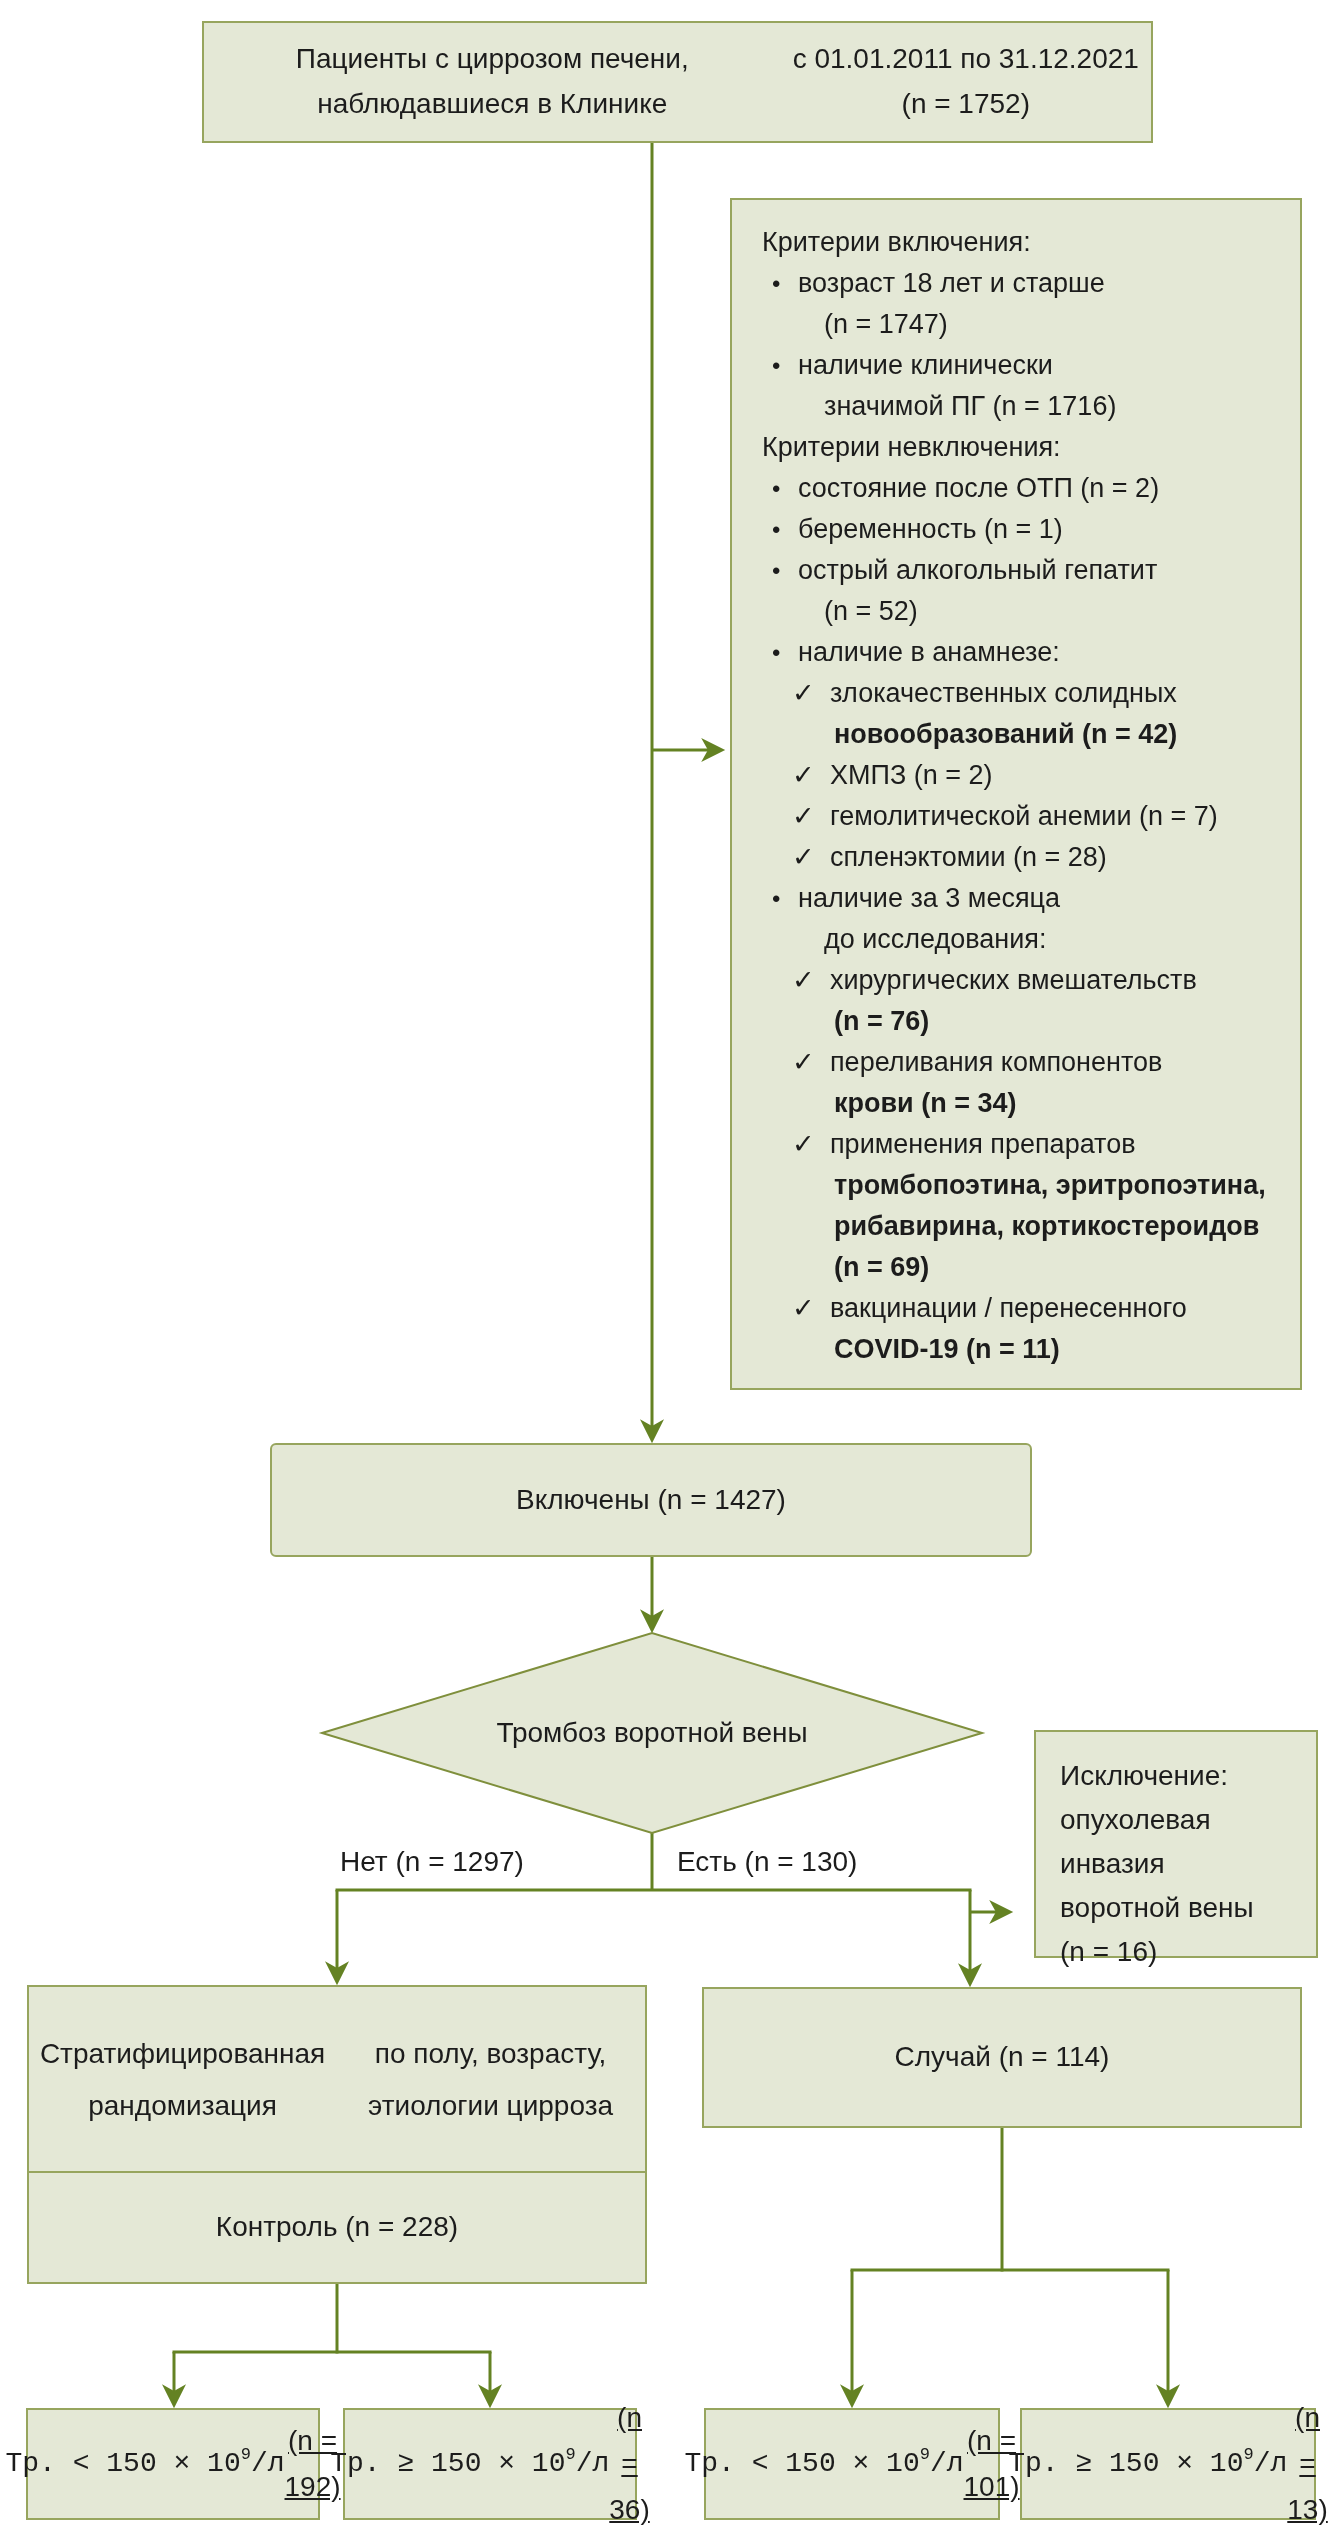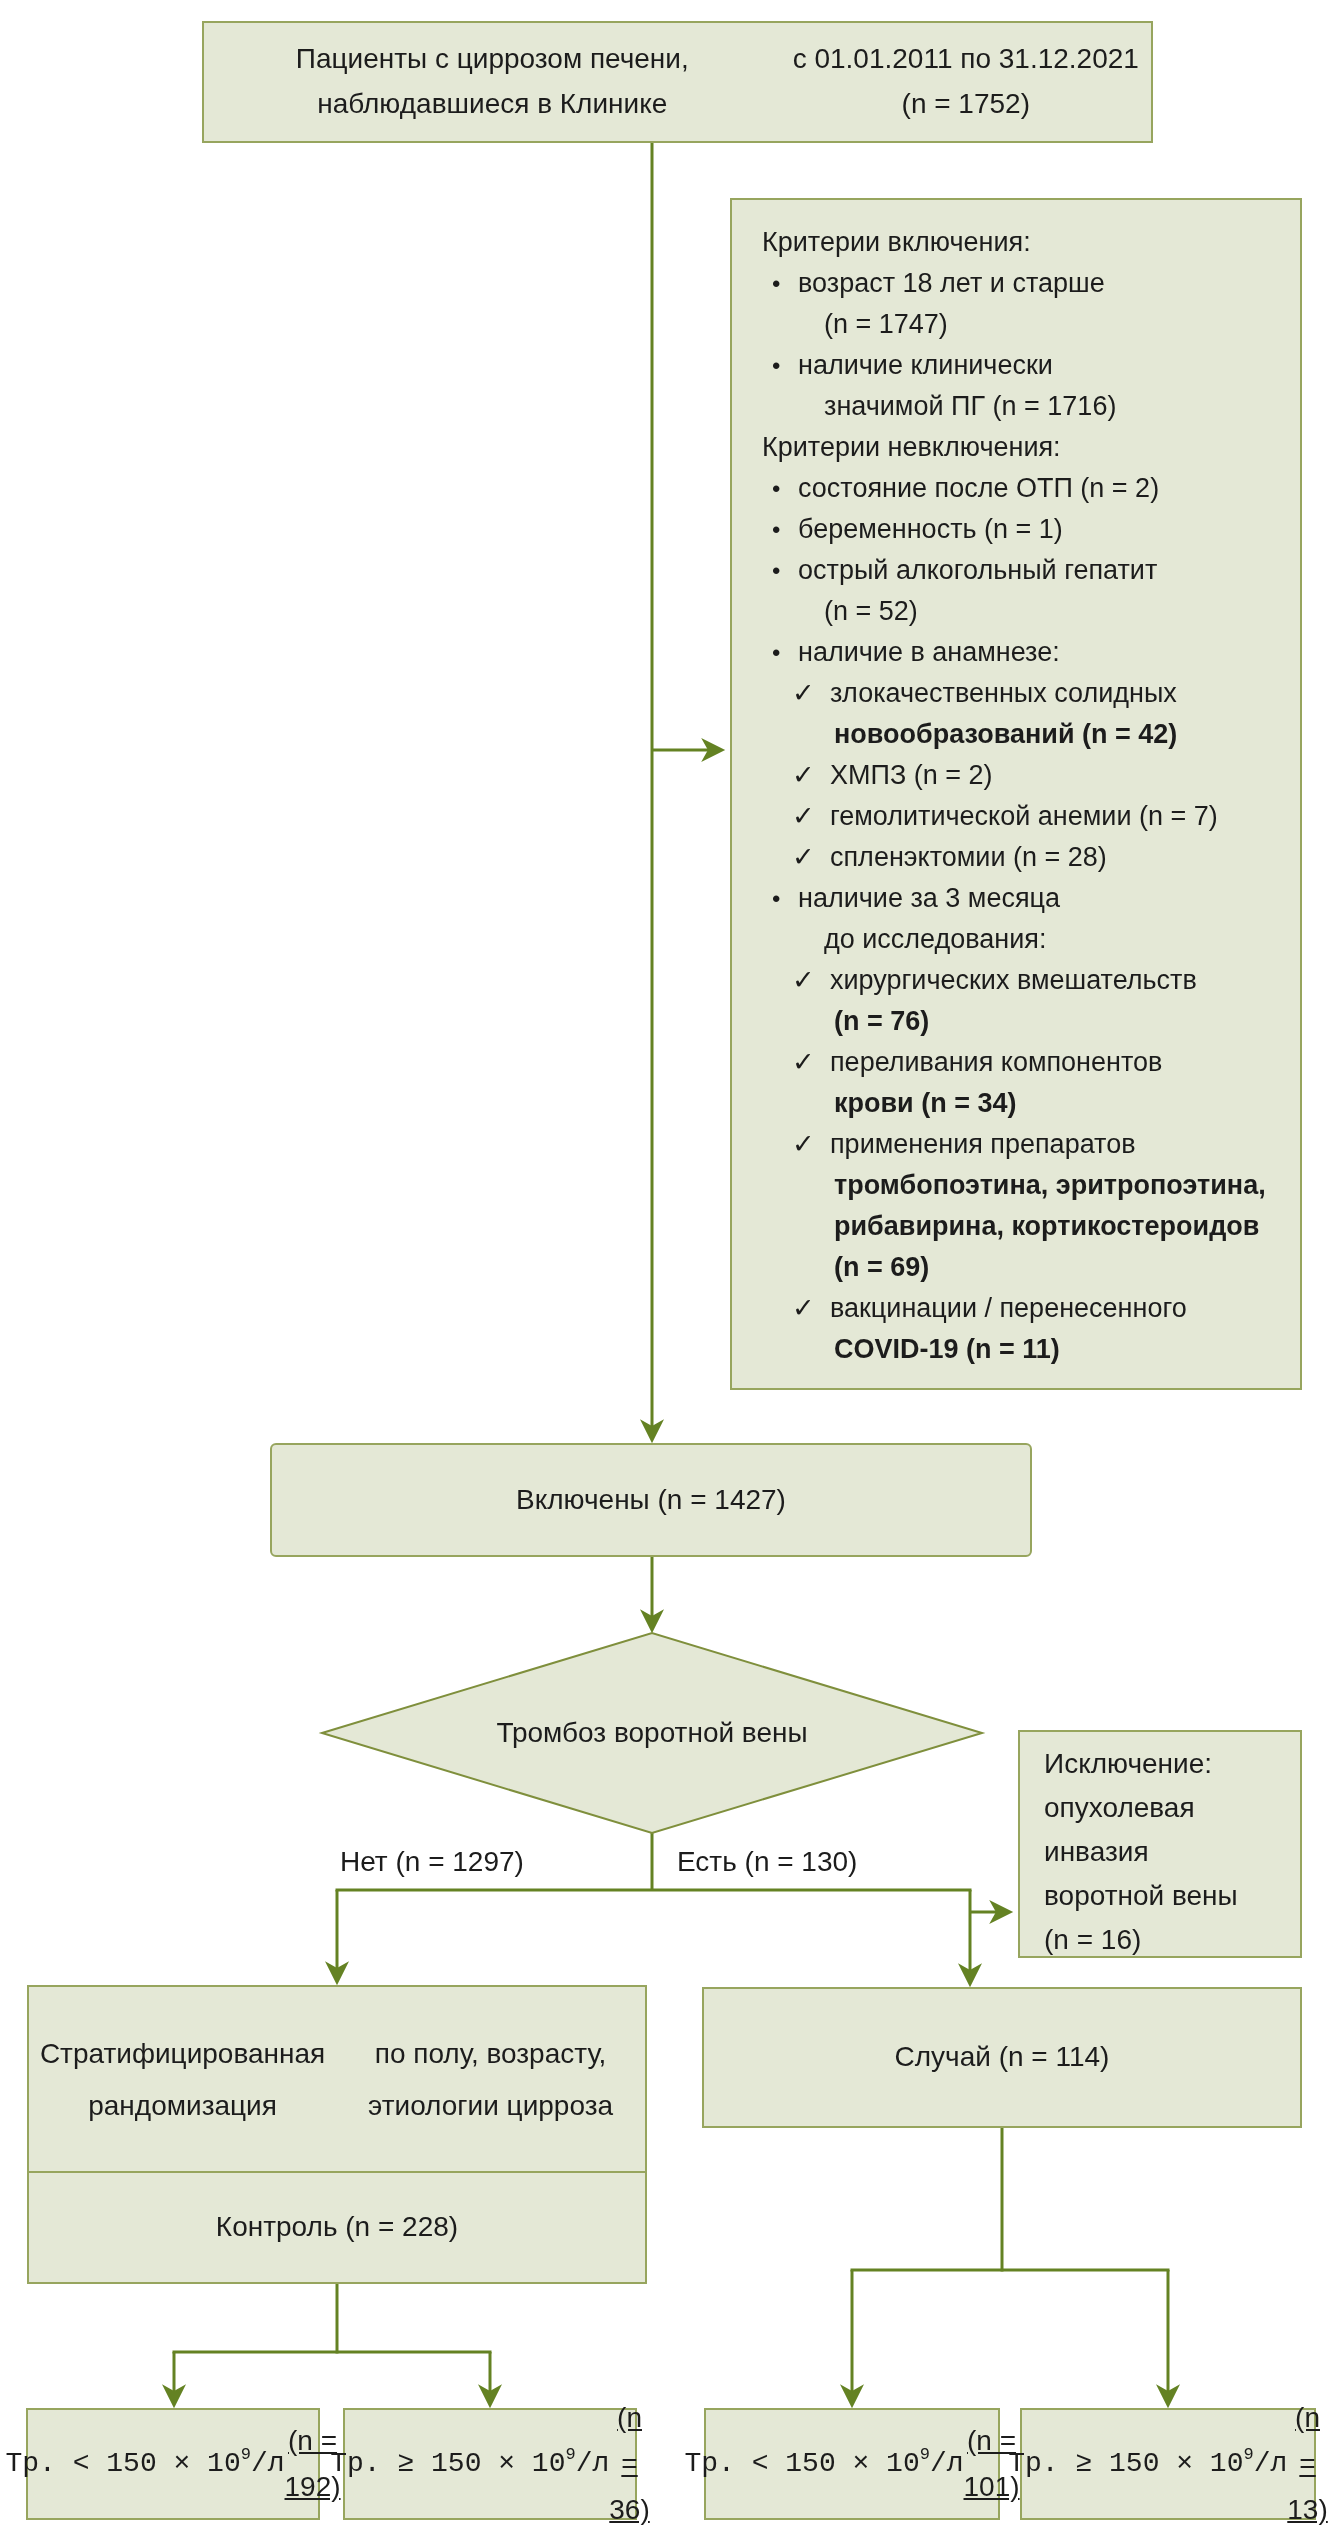--- a/index.html
+++ b/index.html
@@ -41,21 +41,22 @@
   .crit-item.bullet .crit-lines .cont{padding-left:26px;}
   .crit-item.check .crit-lines .cont{padding-left:4px;font-weight:bold;}
   .label{
     position:absolute;
     font-size:28px;
     text-align:left;
     white-space:nowrap;
   }
   .excl{
     font-size:28px;line-height:44px;
-    padding:10px 8px 0 24px;
+    padding:22px 8px 0 24px;
+    margin-left:16px;
   }
   .strat{line-height:1.85;}
   .diamond-text{
     position:absolute;
     display:flex;align-items:center;justify-content:center;
     font-size:28px;text-align:center;
     background:transparent;border:none;
   }
   .outcome .l1{font-size:28px;line-height:46px;white-space:nowrap;font-family:Liberation Mono, monospace;}
   .outcome .l2{font-size:28px;line-height:46px;text-decoration:underline;}

